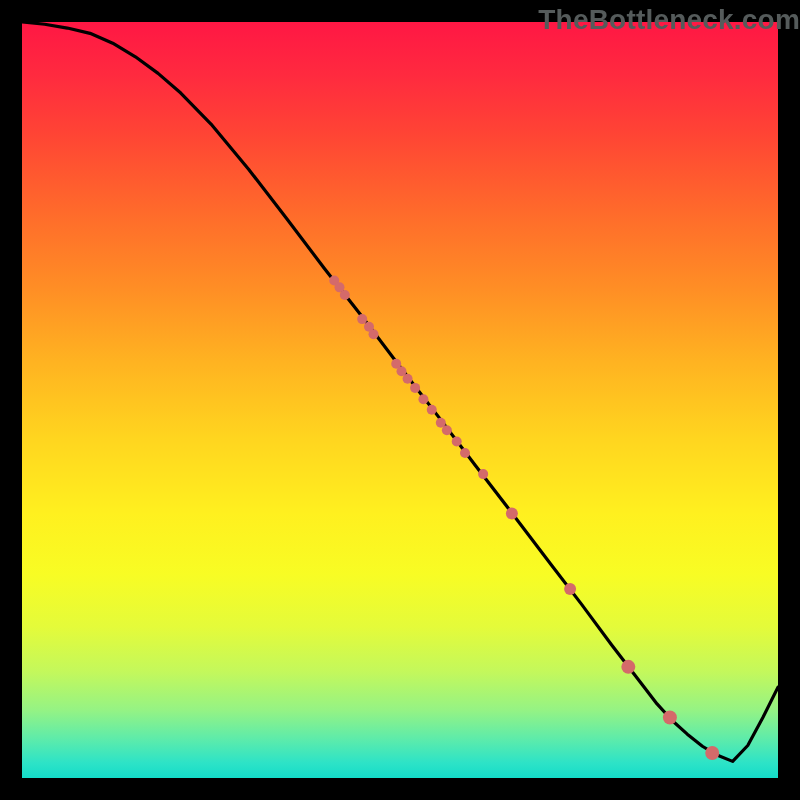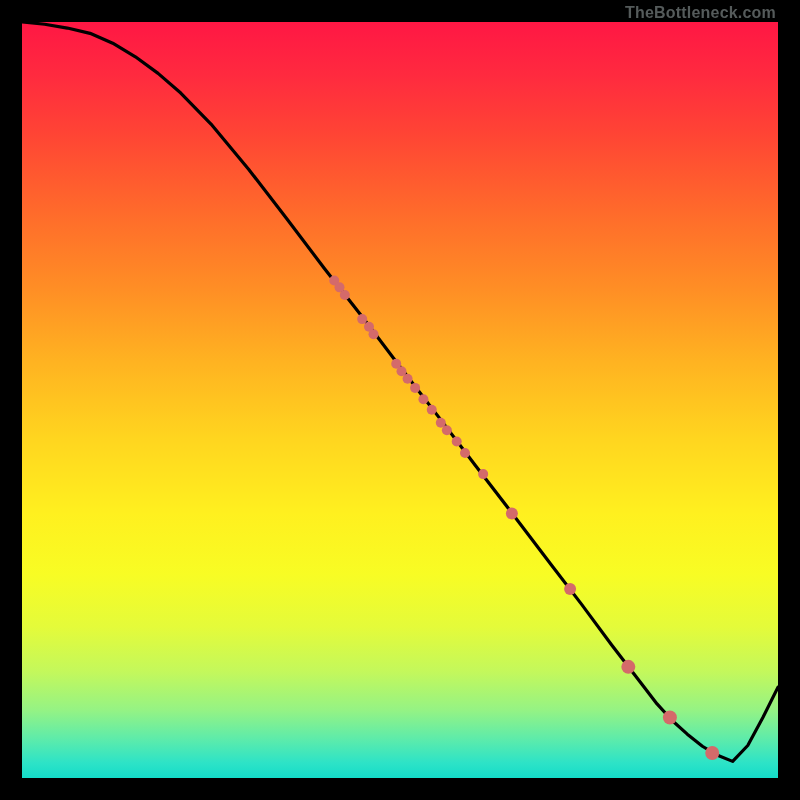--- a/index.html
+++ b/index.html
@@ -26,22 +26,22 @@
     overflow: hidden;
   }
   .plot svg {
     display: block;
     width: 100%;
     height: 100%;
   }
   .watermark {
     position: absolute;
     top: 4px;
-    right: 24px;
-    font-size: 16px;
+    right: 0;
+    font-size: 28px;
     font-weight: 600;
     color: #555b5b;
     letter-spacing: 0.2px;
     user-select: none;
   }
 </style>
 </head>
 <body>
 
 <div class="stage">

